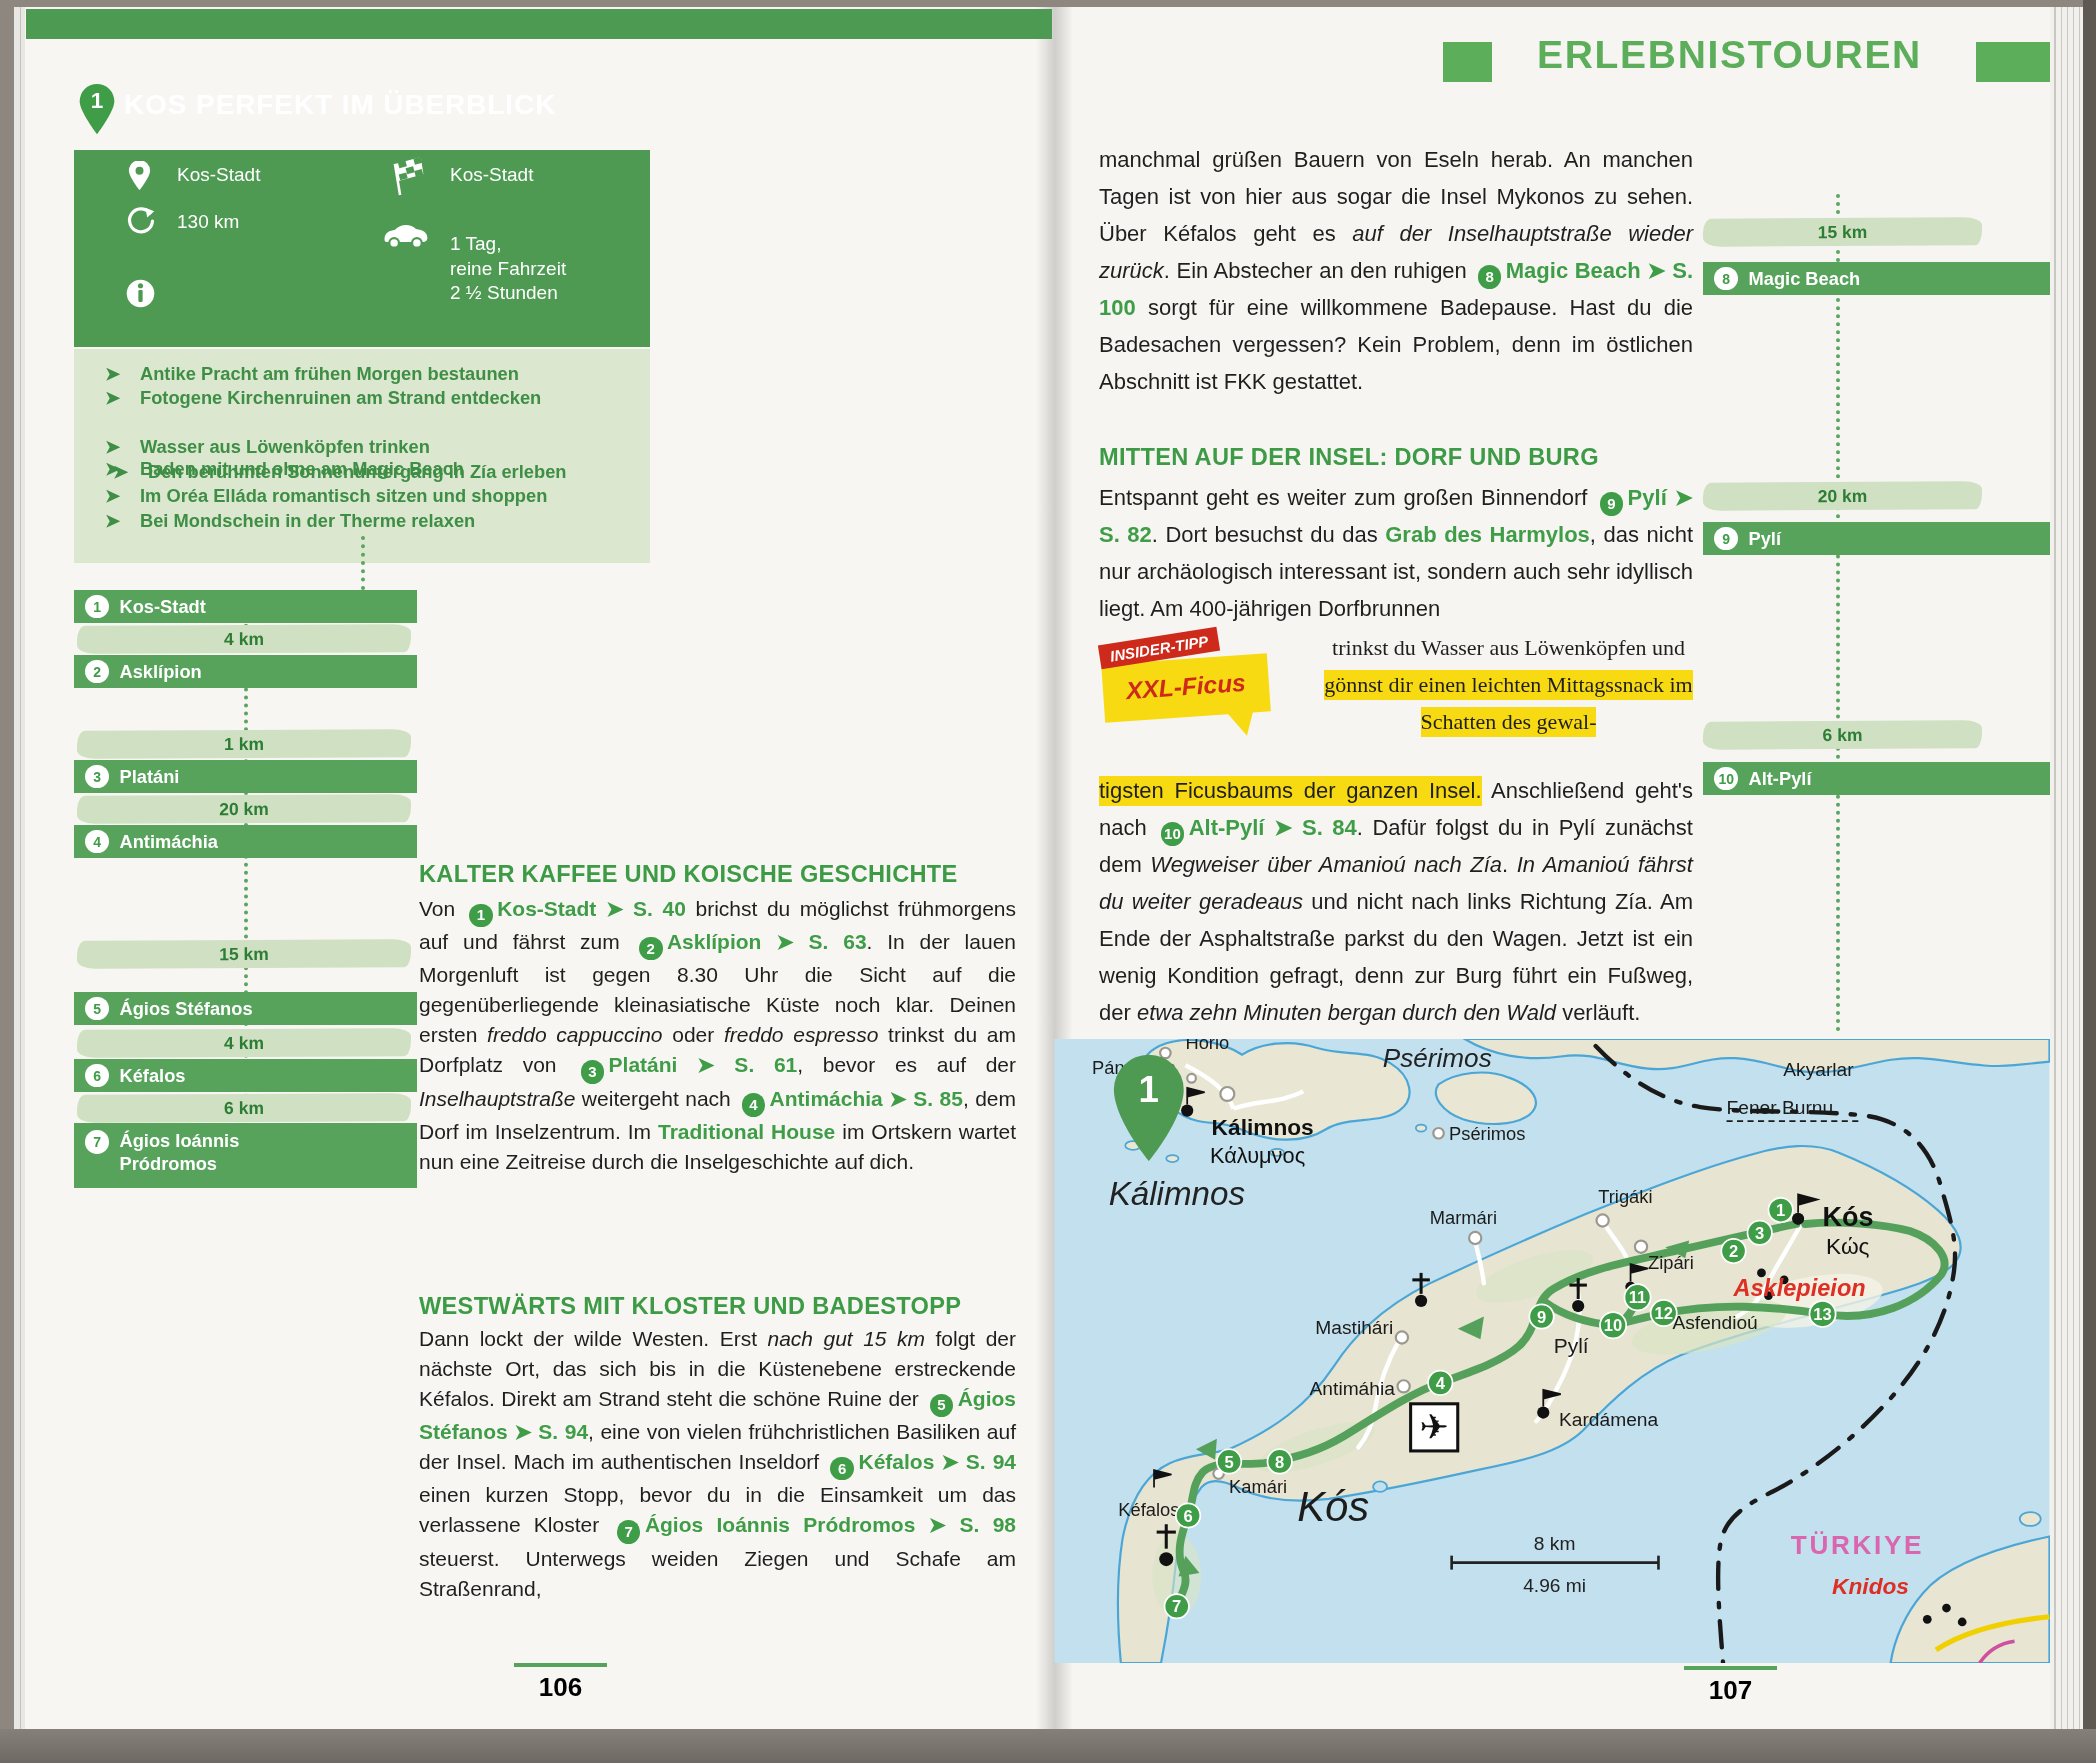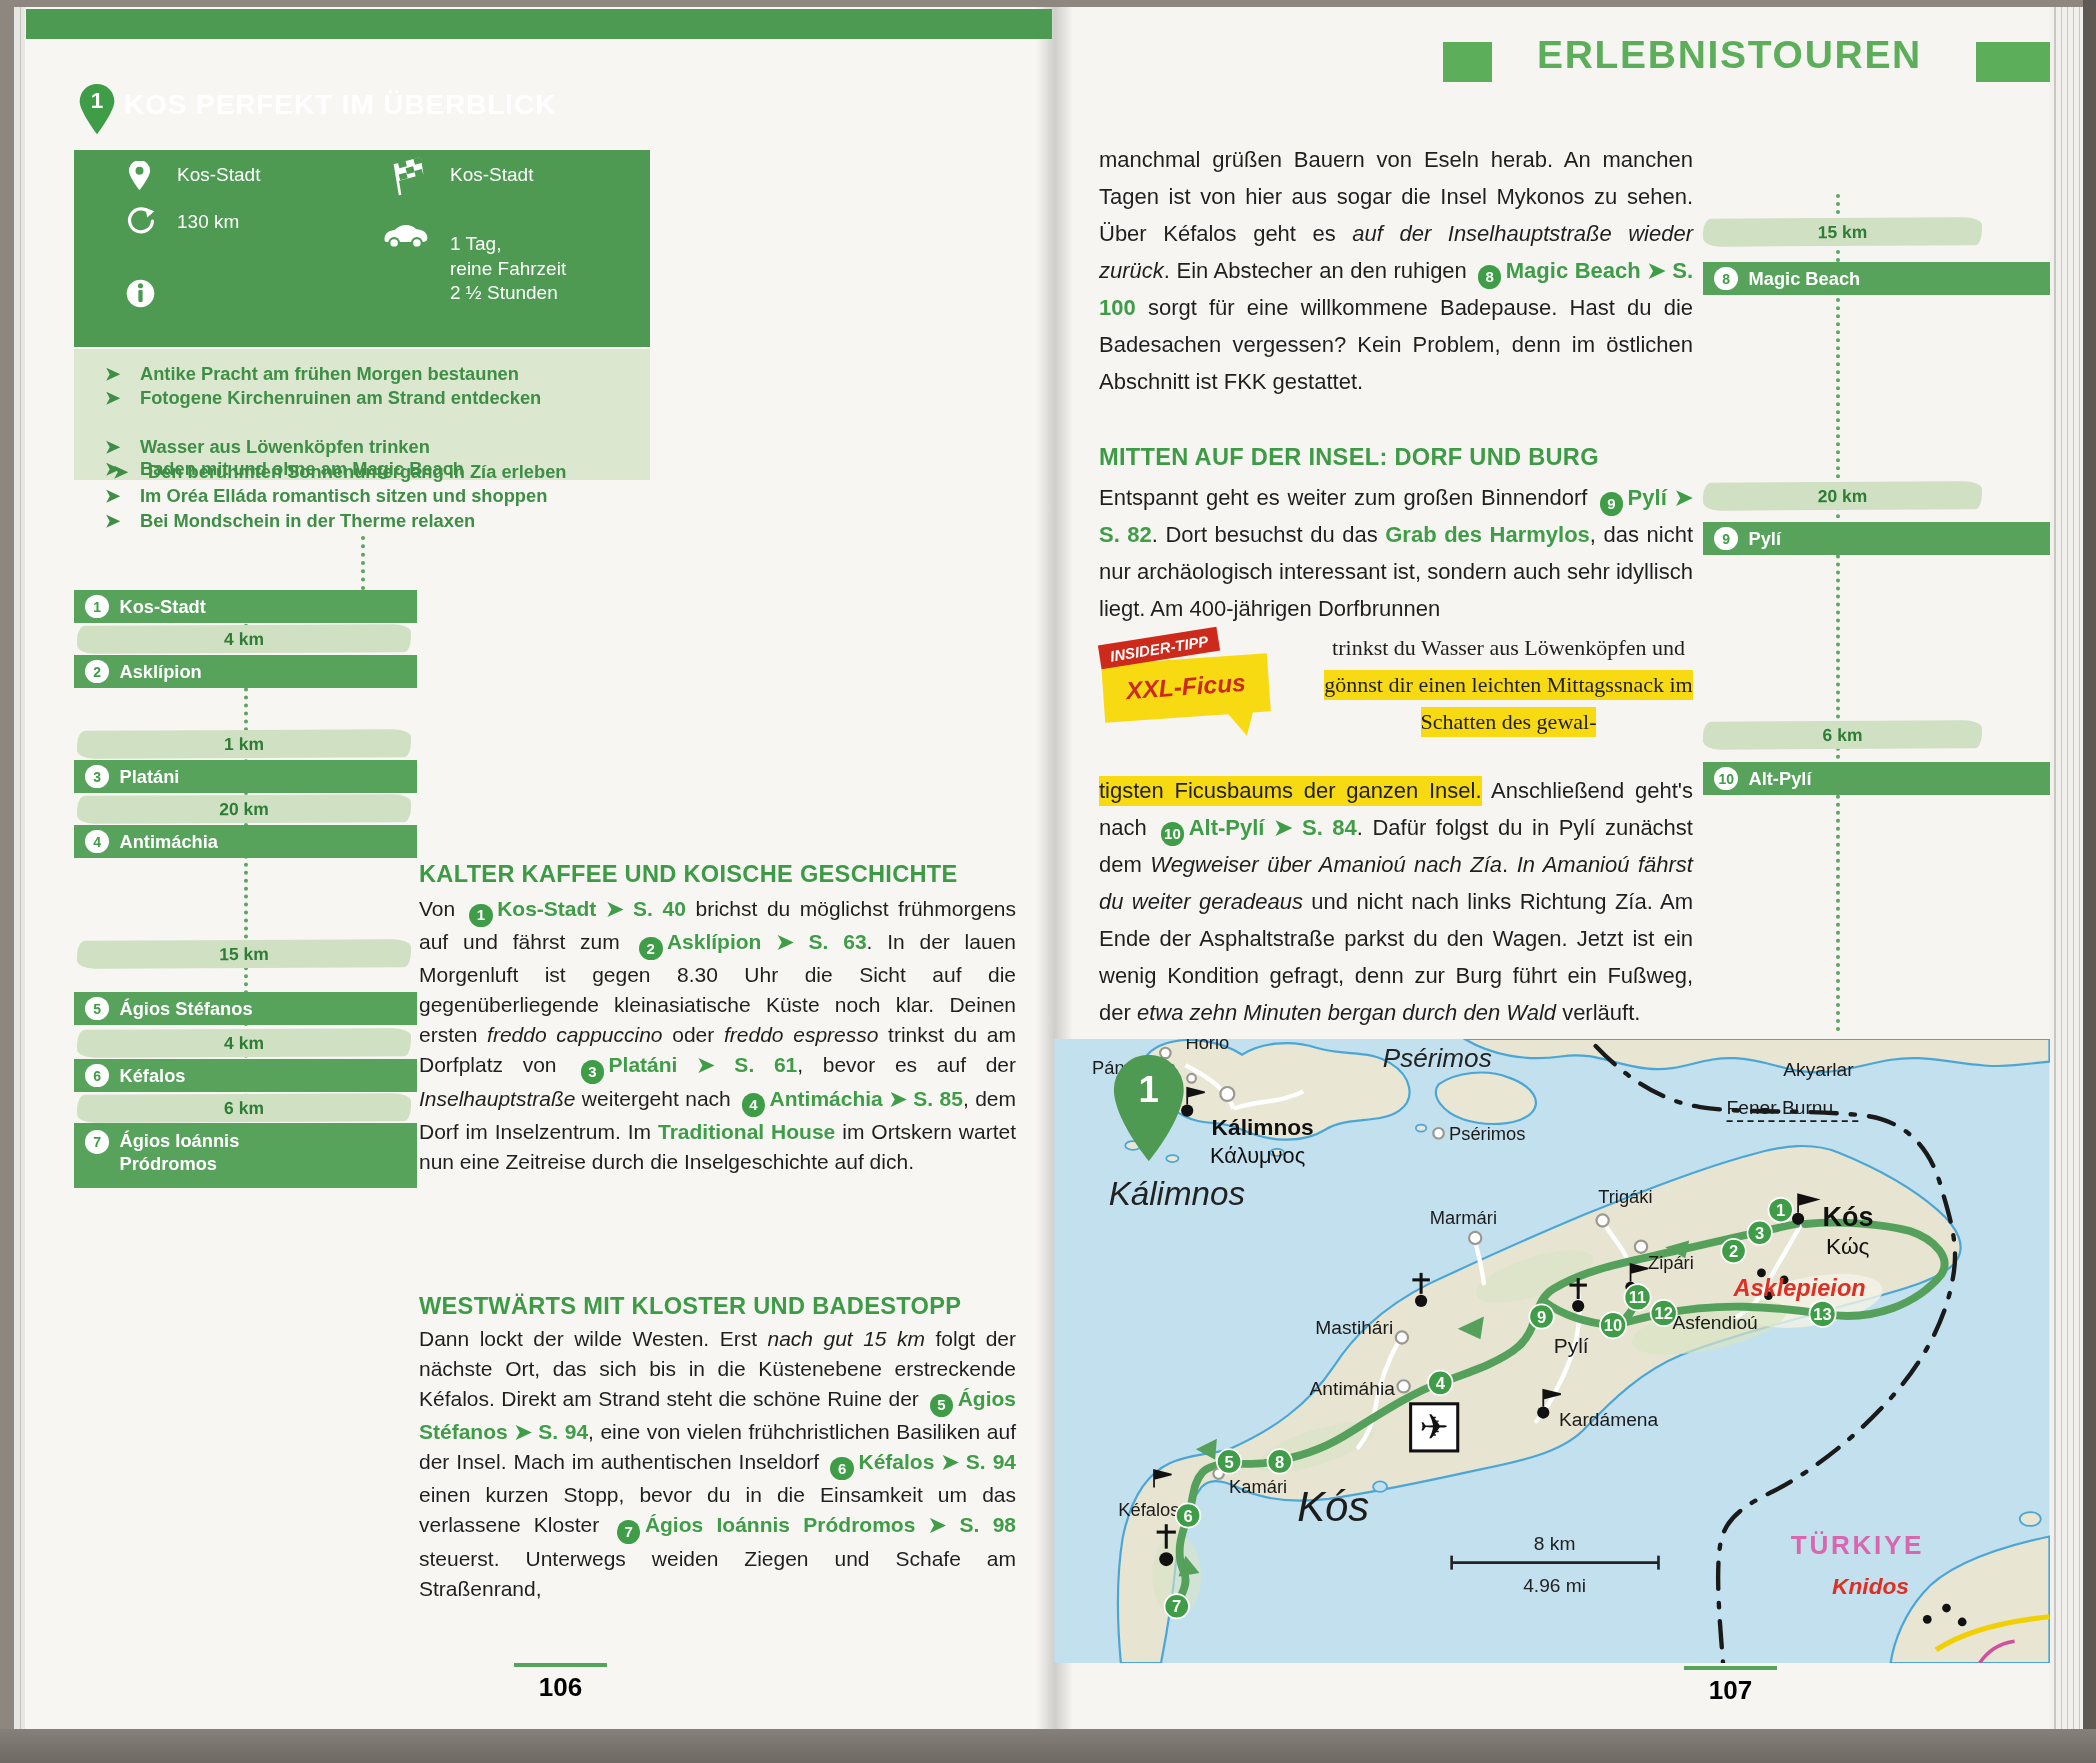--- a/index.html
+++ b/index.html
@@ -13,21 +13,21 @@
   .cover-right{left:2083px;top:0;width:13px;height:1763px;background:#5e5952;}
   .stack-left{left:14px;top:7px;width:10.5px;height:1722px;background:repeating-linear-gradient(90deg,#e8e7e4 0 2.6px,#c4c2bd 2.6px 3.5px);}
   .bottom-shadow{left:0;top:1729px;width:2096px;height:34px;background:linear-gradient(180deg,#85807a,#6e6963);}
   
   .topbar-left{left:26px;top:8.7px;width:1026px;height:30px;background:#4d9b52;}
   .title-pin{left:77px;top:84px;}
   .page-title{left:124px;top:89px;font-size:28px;font-weight:700;color:#ffffff;letter-spacing:0.9px;white-space:nowrap;}
   .infobox{left:74px;top:150px;width:576px;height:197px;background:#4e9a53;color:#fff;}
   .infobox .txt{position:absolute;font-size:19px;font-weight:400;white-space:nowrap;}
   .infobox .lines div{line-height:24.5px;}
-  .highlights{left:74px;top:349px;width:576px;height:131px;background:#dbe7cf;padding:0;}
+  .highlights{left:74px;top:349px;width:576px;height:214px;background:#dbe7cf;padding:0;}
   .hl-item{position:absolute;left:31px;font-size:18.3px;font-weight:700;color:#3e8e45;white-space:nowrap;}
   .hl-item .arr{display:inline-block;width:35px;}
   .dot-v{border-left:4.4px dotted #5aa55f;width:0;}
   
   .stopbar{position:absolute;background:#57a35c;color:#fff;display:flex;align-items:center;gap:10.5px;padding:0 11.4px;font-size:18.3px;font-weight:700;box-sizing:border-box;}
   .stopbar .cnum{display:inline-flex;flex:none;align-items:center;justify-content:center;width:23.6px;height:23.6px;border-radius:50%;background:#fff;color:#3f9c47;font-size:14px;font-weight:700;}
   .distbar{position:absolute;background:#cfe0c3;color:#2e7d35;display:flex;align-items:center;justify-content:center;font-size:17.5px;font-weight:700;border-radius:8.7px 19px 7px 17.5px/14px 7.9px 15.7px 8.7px;transform:rotate(-.3deg);}
   
   .sec-h{position:absolute;font-size:23.6px;font-weight:700;color:#3d9a45;letter-spacing:0.3px;white-space:nowrap;}
   .bodyL{position:absolute;width:597px;font-size:21px;line-height:30px;color:#1f1f1f;text-align:justify;hyphens:auto;}

